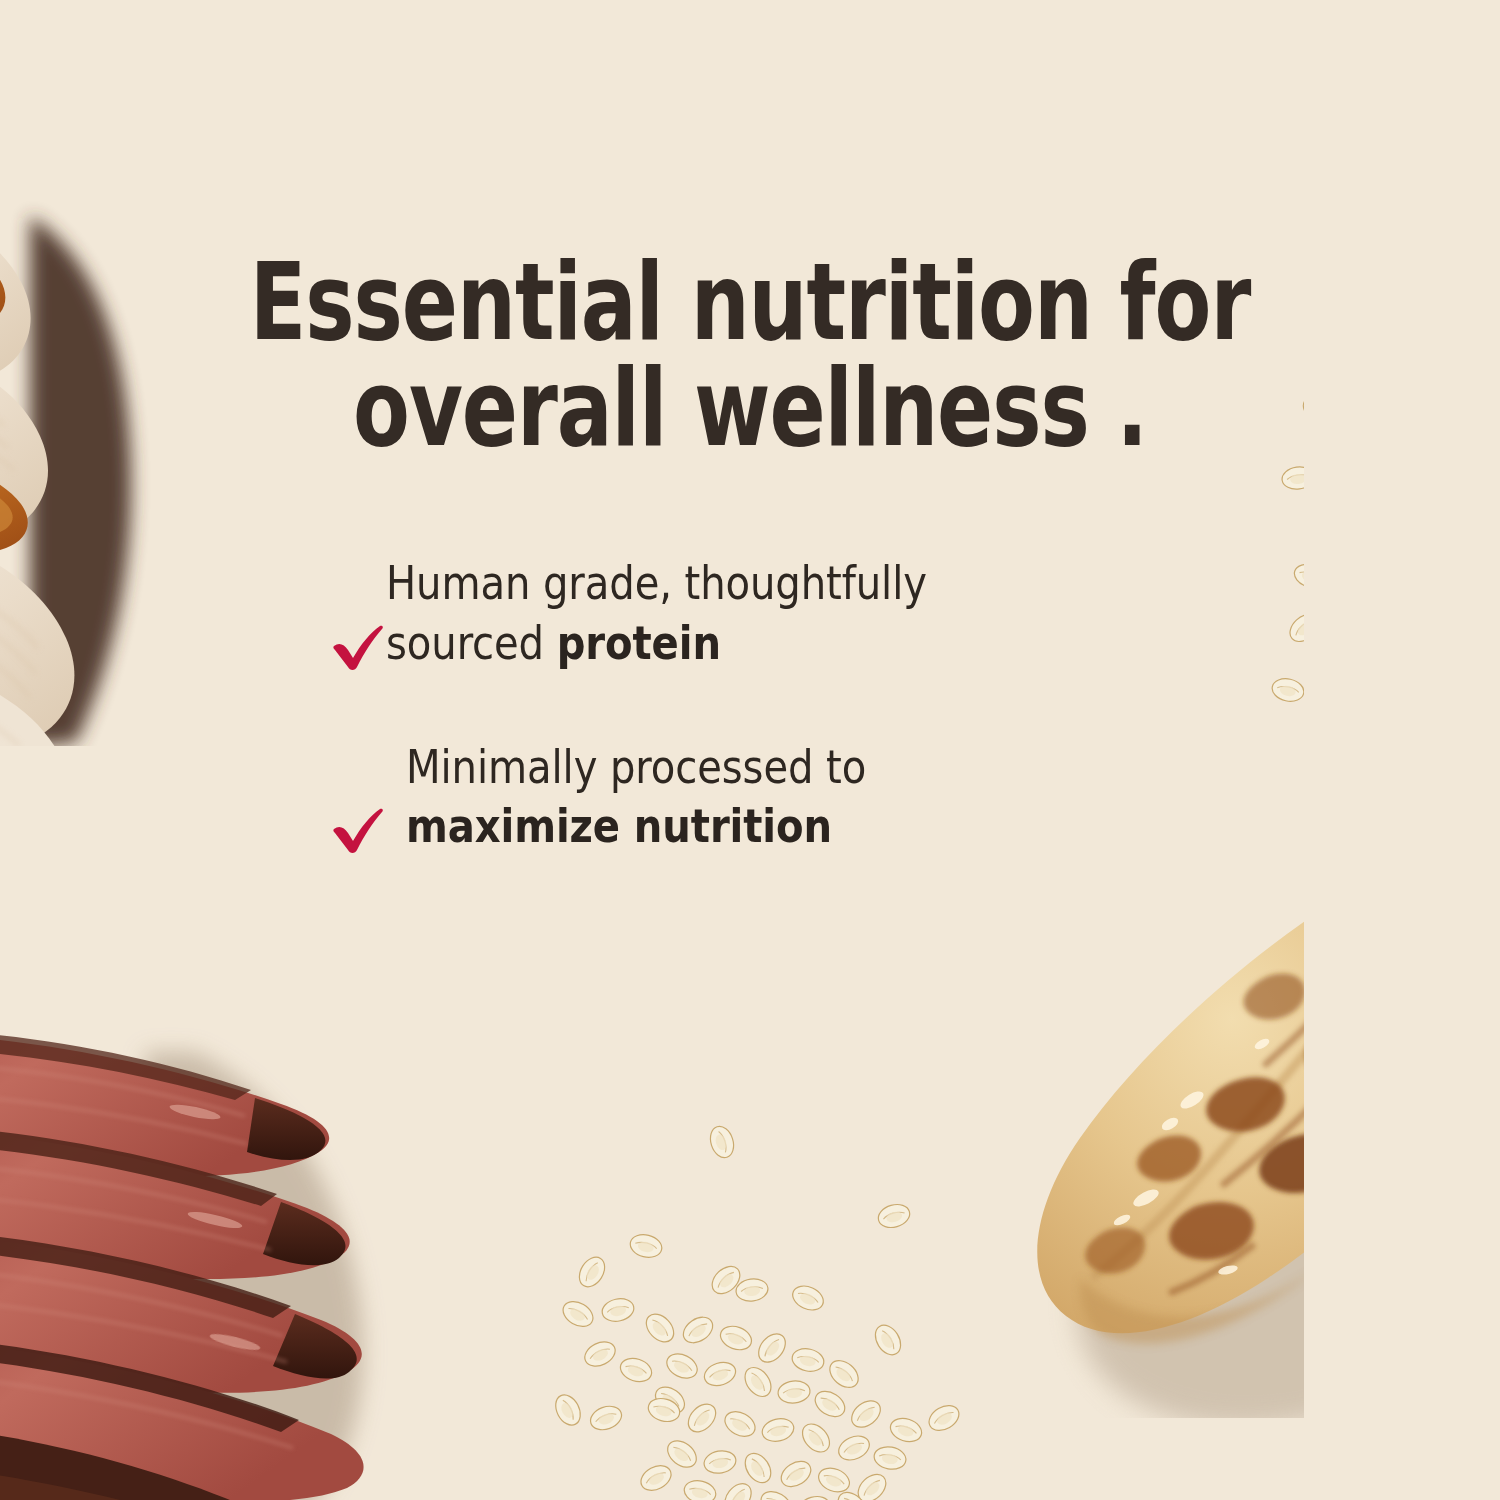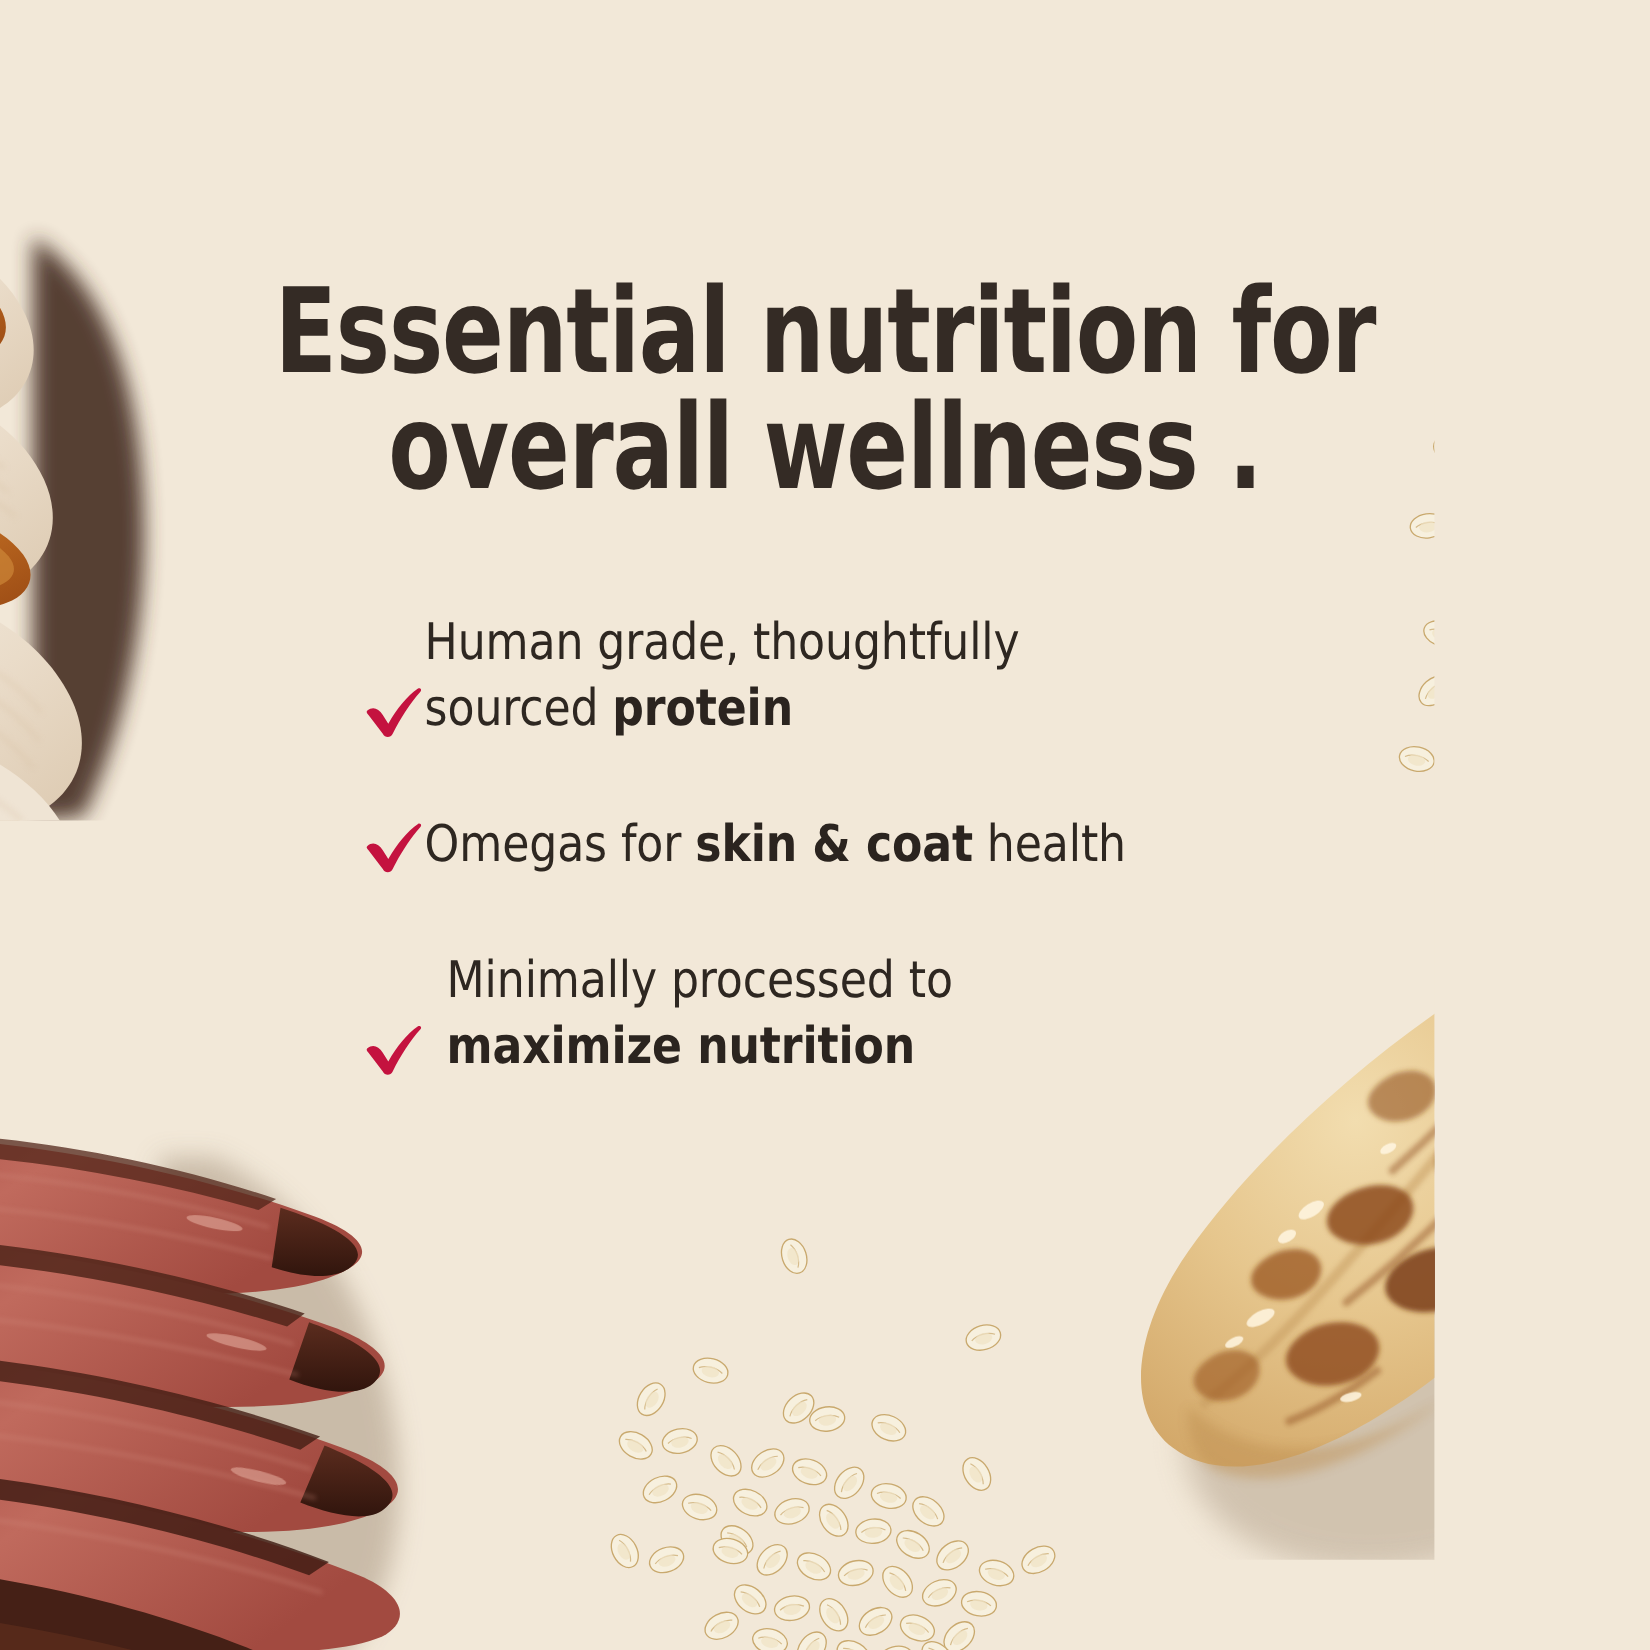--- a/index.html
+++ b/index.html
@@ -376,29 +376,20 @@
       <span class="tick">
         <svg viewBox="0 0 56 54" aria-hidden="true">
           <path d="M4 26 C9 22 14 24 18 30 L23 38 C31 24 40 13 50 6 C52 5 54 7 52 9
                    C43 19 34 33 27 47 C25 51 20 51 18 47 L5 30 C3 28 3 27 4 26 Z" fill="#C4123F"></path>
         </svg>
       </span>
       <span class="btext"><span>Human grade, thoughtfully
 sourced </span><b>protein</b><span></span></span>
     </div>
 
-    <div class="bullet">
-      <span class="tick">
-        <svg viewBox="0 0 56 54" aria-hidden="true">
-          <path d="M4 26 C9 22 14 24 18 30 L23 38 C31 24 40 13 50 6 C52 5 54 7 52 9
-                   C43 19 34 33 27 47 C25 51 20 51 18 47 L5 30 C3 28 3 27 4 26 Z" fill="#C4123F"></path>
-        </svg>
-      </span>
-      <span class="btext"><span>Omegas for </span><b>skin &amp; coat</b><span> health</span></span>
-    </div>
 
     <div class="bullet">
       <span class="tick">
         <svg viewBox="0 0 56 54" aria-hidden="true">
           <path d="M4 26 C9 22 14 24 18 30 L23 38 C31 24 40 13 50 6 C52 5 54 7 52 9
                    C43 19 34 33 27 47 C25 51 20 51 18 47 L5 30 C3 28 3 27 4 26 Z" fill="#C4123F"></path>
         </svg>
       </span>
       <span class="btext"><span>Minimally processed to
 </span><b>maximize nutrition</b><span></span></span>

